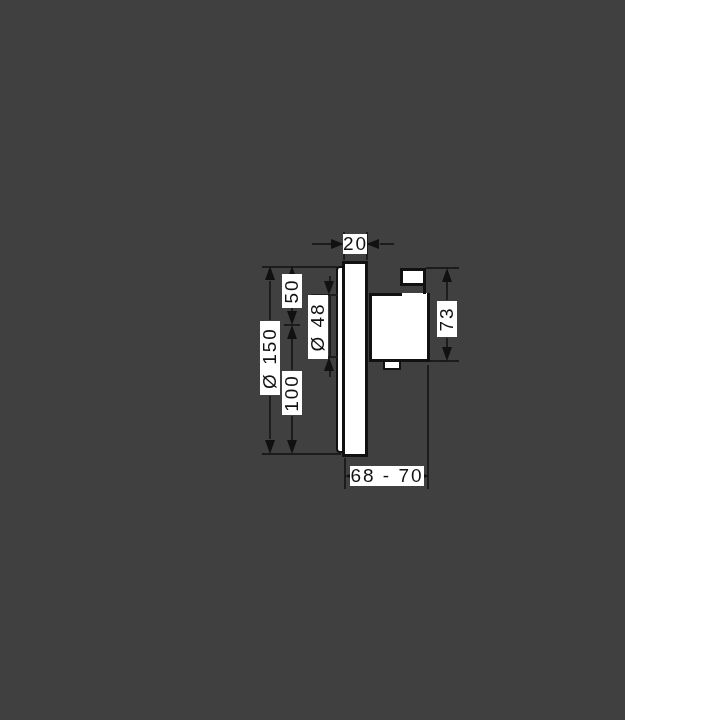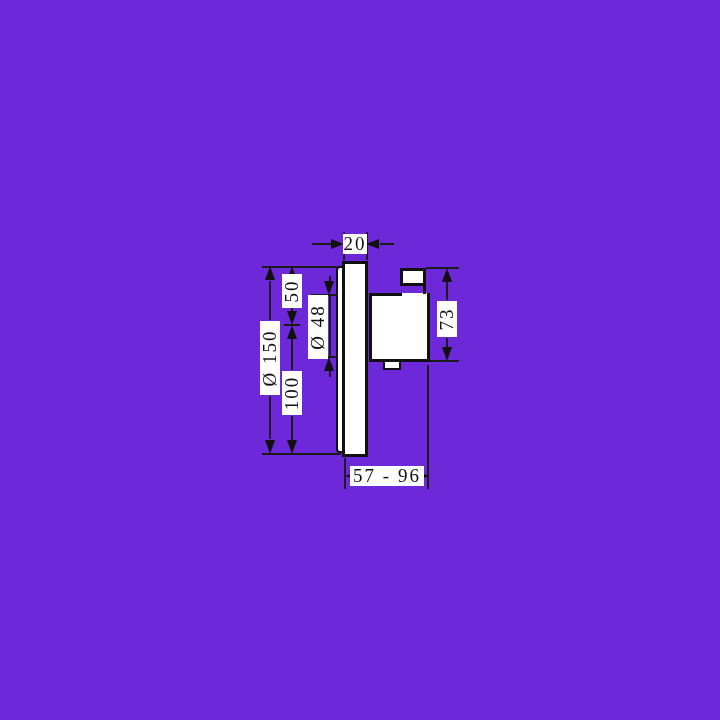--- a/index.html
+++ b/index.html
@@ -1,17 +1,17 @@
 <!DOCTYPE html>
 <html><head>
 <meta charset="utf-8">
 <style>
   html,body{margin:0;padding:0;background:#fff;}
-  .canvas{position:relative;width:720px;height:720px;background:#6d28d9;overflow:hidden;
-          font-family:Liberation Serif, serif;}
+  .canvas{position:relative;width:625px;height:720px;background:#404040;overflow:hidden;
+          font-family:Liberation Sans, sans-serif;}
   
   .part{position:absolute;box-sizing:border-box;border:3px solid #111;background:#fff;}
   .seg{position:absolute;background:#111;}
   
   .vl{position:absolute;width:1.5px;background:#1c1c1c;z-index:3;}
   .hl{position:absolute;height:1.5px;background:#1c1c1c;z-index:3;}
   
   .arr{position:absolute;width:0;height:0;z-index:4;}
   .arr.up{border-left:5px solid transparent;border-right:5px solid transparent;border-bottom:14px solid #111;}
   .arr.down{border-left:5px solid transparent;border-right:5px solid transparent;border-top:14px solid #111;}
@@ -77,15 +77,15 @@
   <div class="arr up" style="left:442px;top:268px;"></div>
   <div class="vl" style="left:446px;top:282px;height:18px;"></div>
   <div class="vl" style="left:446px;top:338px;height:9px;"></div>
   <div class="arr down" style="left:442px;top:347px;"></div>
   <div class="lbl rot" style="left:429px;top:309px;width:36px;">73</div>
 
   <div class="vl" style="left:344px;top:458px;height:31px;"></div>
   <div class="vl" style="left:427px;top:365px;height:124px;"></div>
   <div class="arr left" style="left:345px;top:471px;"></div>
   <div class="arr right" style="left:416px;top:471px;"></div>
-  <div class="lbl" style="left:350px;top:466px;width:74px;">57 - 96</div>
+  <div class="lbl" style="left:350px;top:466px;width:74px;">68 - 70</div>
 
 </div>
 
 </body></html>

